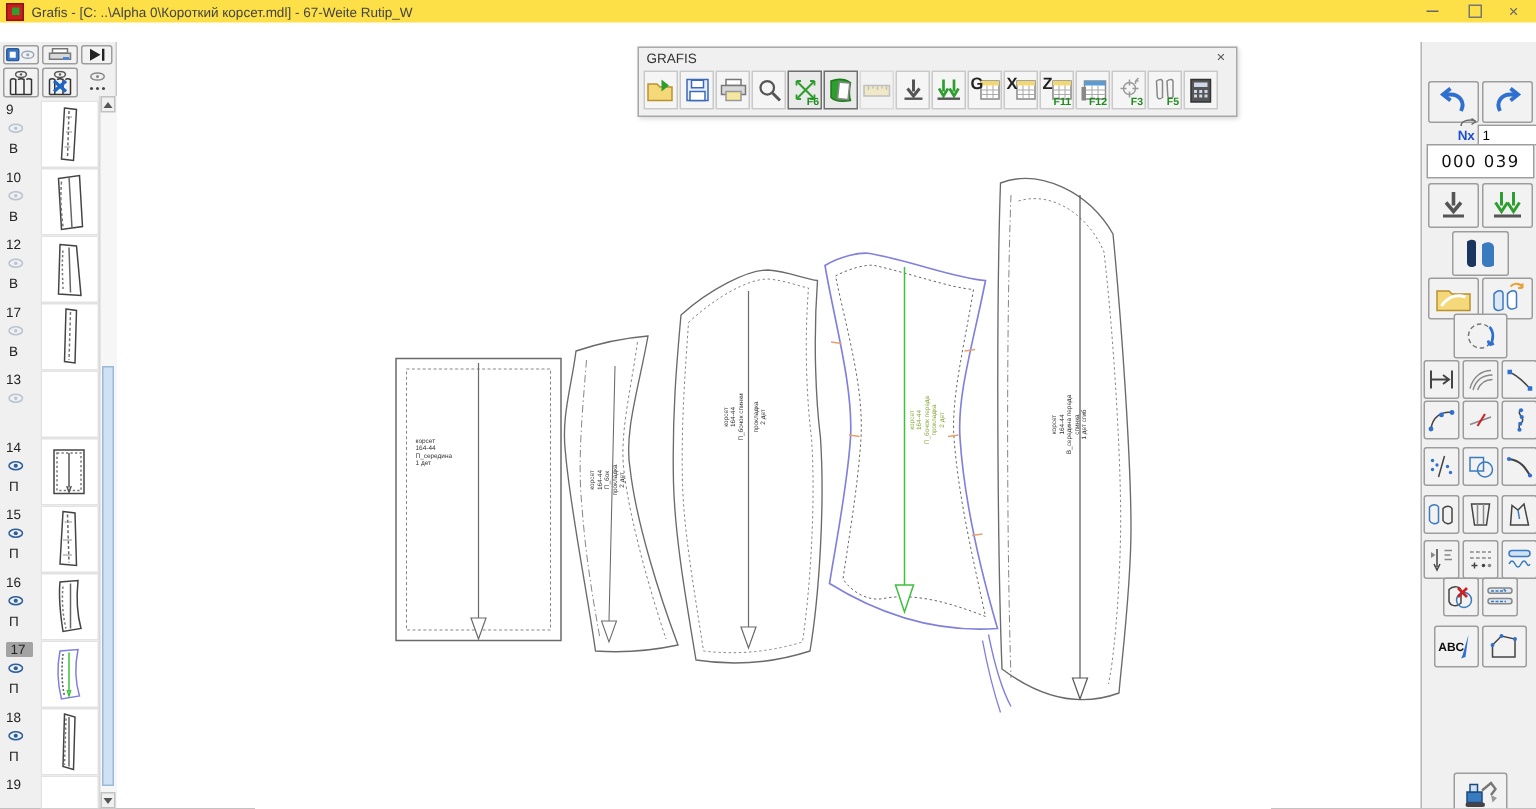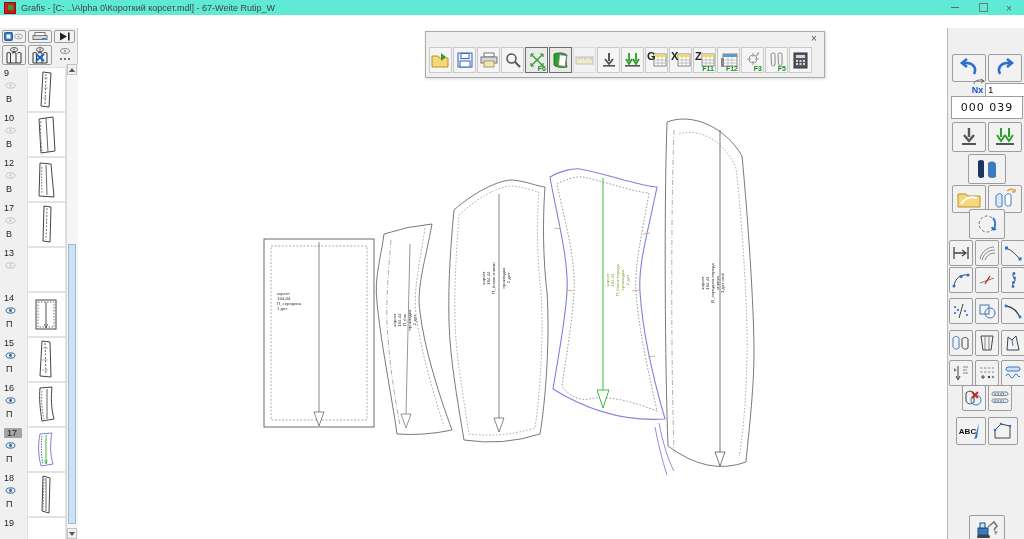--- a/index.html
+++ b/index.html
@@ -1,19 +1,19 @@
 <!DOCTYPE html>
 <html><head>
 <meta charset="utf-8">
 <style>
   html,body{margin:0;padding:0;background:#888;}
   #root{position:relative;width:1024px;height:539px;background:#fff;overflow:hidden;
         font-family:"Liberation Sans",sans-serif;-webkit-font-smoothing:antialiased;}
   
-  .titlebar{position:absolute;left:0;top:0;width:100%;height:15px;background:#5eead4;
+  .titlebar{position:absolute;left:0;top:0;width:100%;height:15px;background:#fde047;
             display:flex;align-items:center;font-size:9px;color:#444;}
   .applogo{width:10px;height:10px;background:#c81e1e;border:1px solid #8c1212;margin:0 5px 0 4px;
            display:flex;align-items:center;justify-content:center;}
   .applogo i{display:block;width:5px;height:5px;background:#2e9e2e;}
   .wctl{position:absolute;top:0;height:15px;width:26px;display:flex;align-items:center;justify-content:center;color:#666;}
   .wctl.min{right:56px}.wctl.res{right:28px}.wctl.cls{right:2px;font-size:11px}
   .minbar{width:8px;height:1px;background:#666;}
   .resbox{width:7px;height:7px;border:1px solid #777;}
   .menubar{position:absolute;left:0;top:15px;width:100%;height:13px;background:#fff;
            border-bottom:1px solid #c9c9c9;display:flex;align-items:center;font-size:10px;color:#111;}
@@ -393,20 +393,21 @@
           <text class="piecelabel" x="631" y="255" text-anchor="middle" transform="rotate(-90,631,255)">164-44</text>
           <text class="piecelabel" x="636" y="255" text-anchor="middle" transform="rotate(-90,636,255)">В_середина переда</text>
           <text class="piecelabel" x="641" y="255" text-anchor="middle" transform="rotate(-90,641,255)">спинка</text>
           <text class="piecelabel" x="646" y="255" text-anchor="middle" transform="rotate(-90,646,255)">1 дет сгиб</text>
         </g>
       </g>
     </svg>
   </div>
 
   <div class="grafisbar">
+    <div class="gb-title">GRAFIS</div>
     <span class="gb-close">×</span>
     <div class="gb-row">
       <span class="gbtn">
           <svg width="19" height="17" viewBox="0 0 19 17">
             <path d="M1,4 L7,4 L9,6 L17,6 L17,15 L1,15 Z" fill="#f5d87a" stroke="#b8922f"></path>
             <path d="M10,1 L15,5 L10,9 Z" fill="#2e9e2e"></path>
           </svg>
         </span>
       <span class="gbtn">
           <svg width="16" height="16" viewBox="0 0 16 16">

